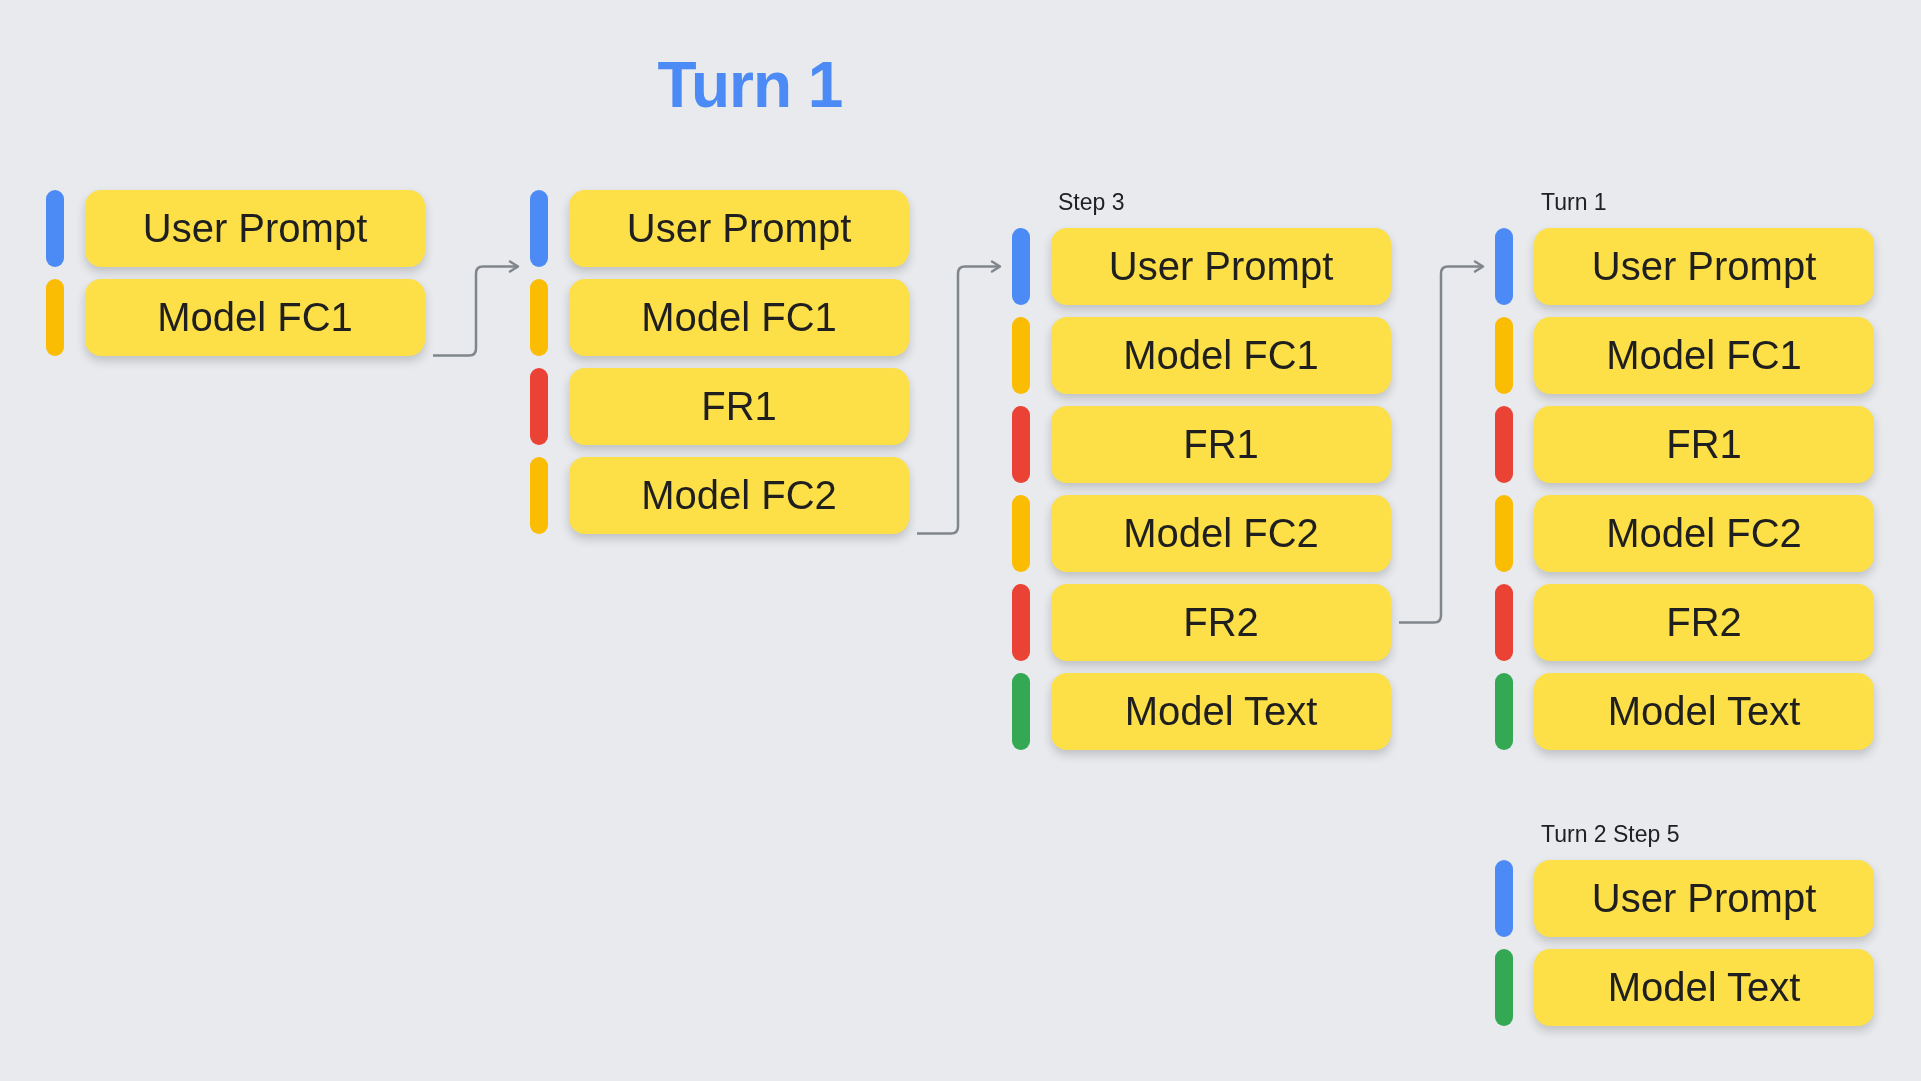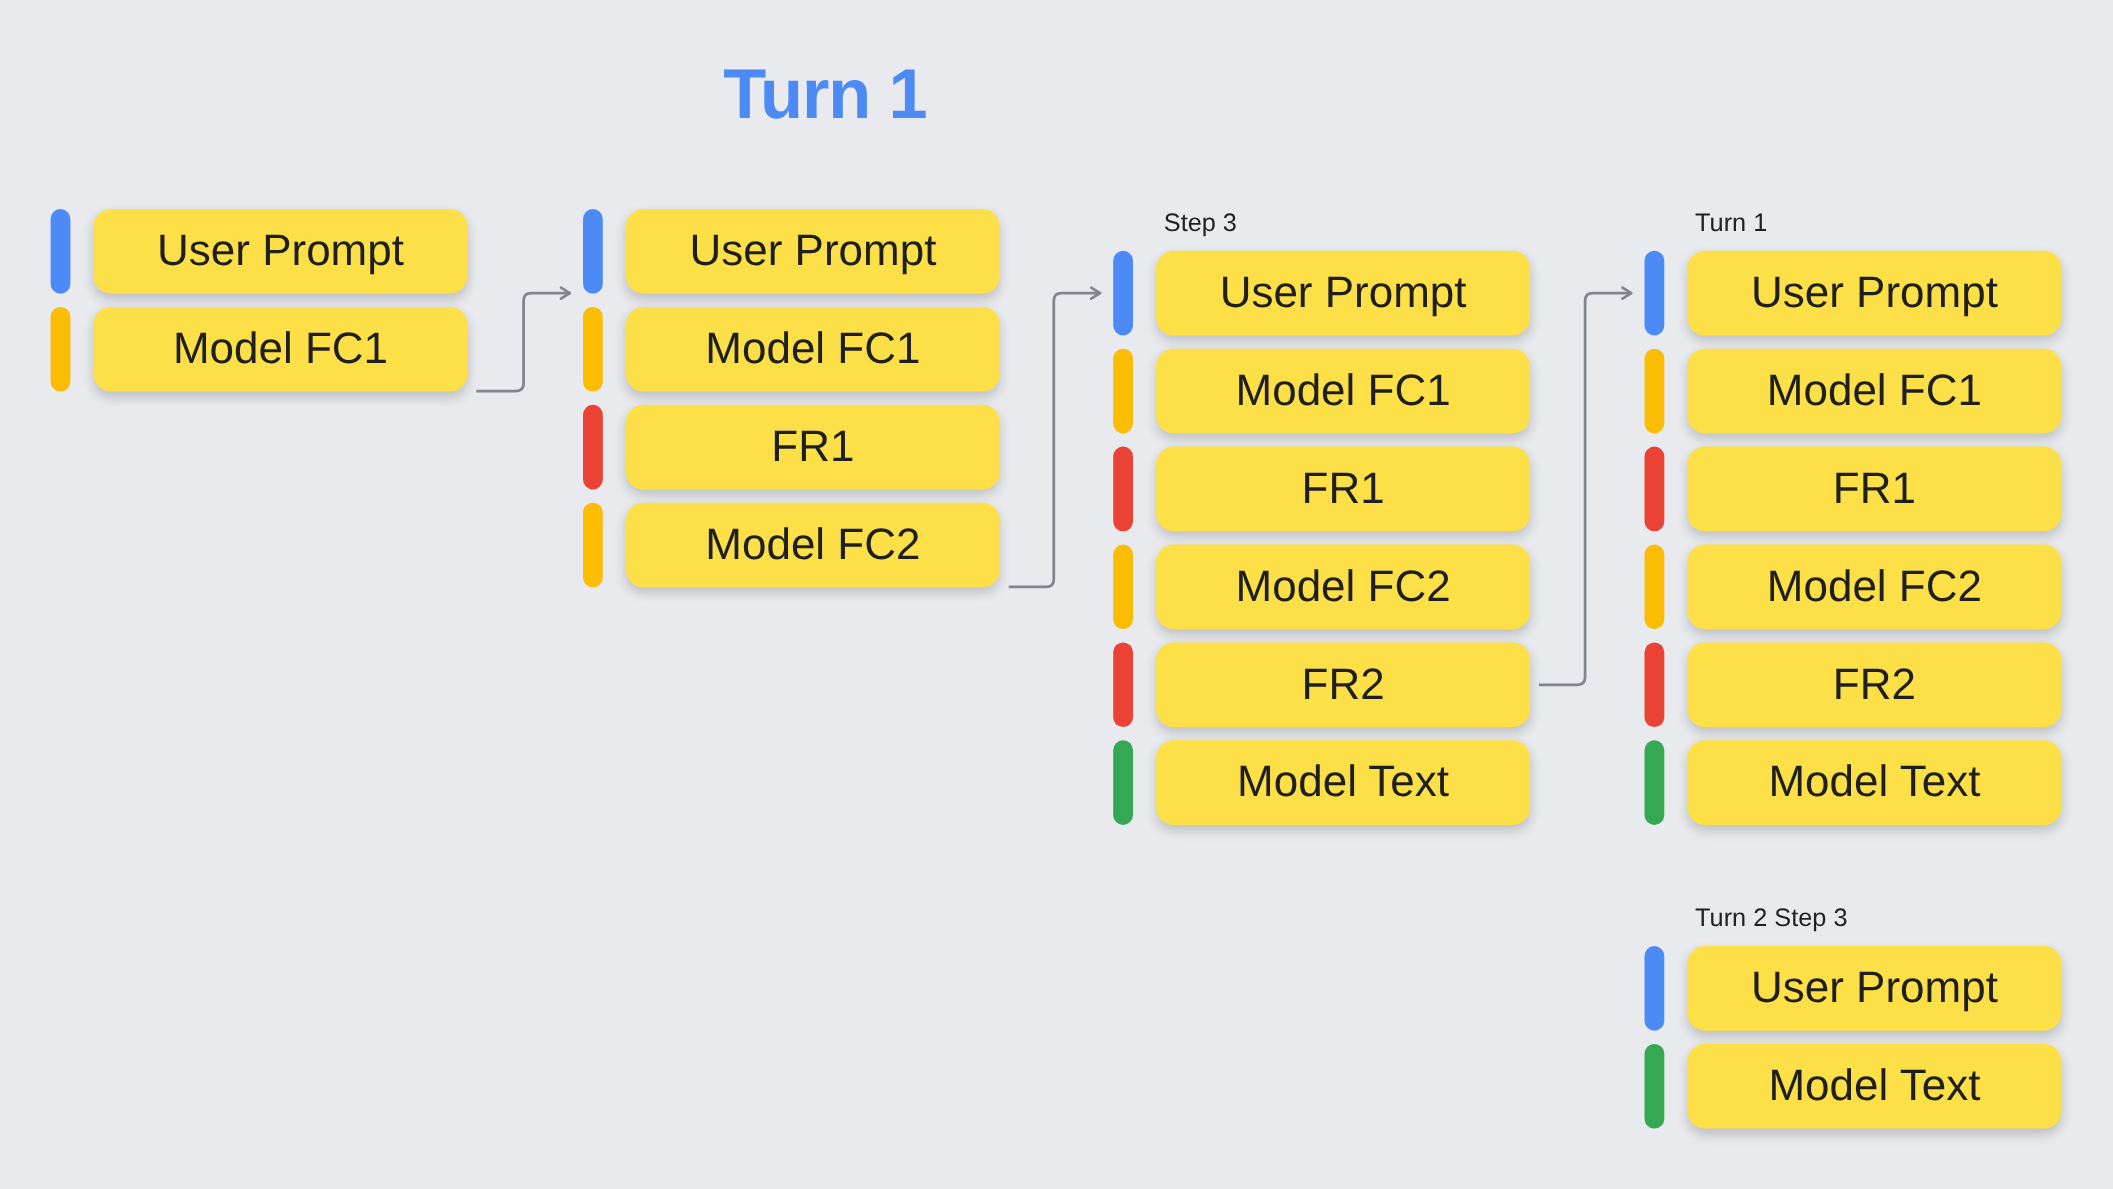--- a/index.html
+++ b/index.html
@@ -164,21 +164,21 @@
         <div class="row">
           <span class="bar" style="background: rgb(234, 67, 53);"></span>
           <div class="box" style="color: rgb(31, 31, 31);">FR2</div>
         </div>
         <div class="row">
           <span class="bar" style="background: rgb(52, 168, 83);"></span>
           <div class="box" style="color: rgb(31, 31, 31);">Model Text</div>
         </div>
       </div>
       <div class="column" style="left: 1495px; top: 822px;">
-        <div class="col-label">Turn 2 Step 3</div>
+        <div class="col-label">Turn 2 Step 5</div>
         <div class="row">
           <span class="bar" style="background: rgb(76, 139, 245);"></span>
           <div class="box" style="color: rgb(31, 31, 31);">User Prompt</div>
         </div>
         <div class="row">
           <span class="bar" style="background: rgb(52, 168, 83);"></span>
           <div class="box" style="color: rgb(31, 31, 31);">Model Text</div>
         </div>
       </div>
     </div>

